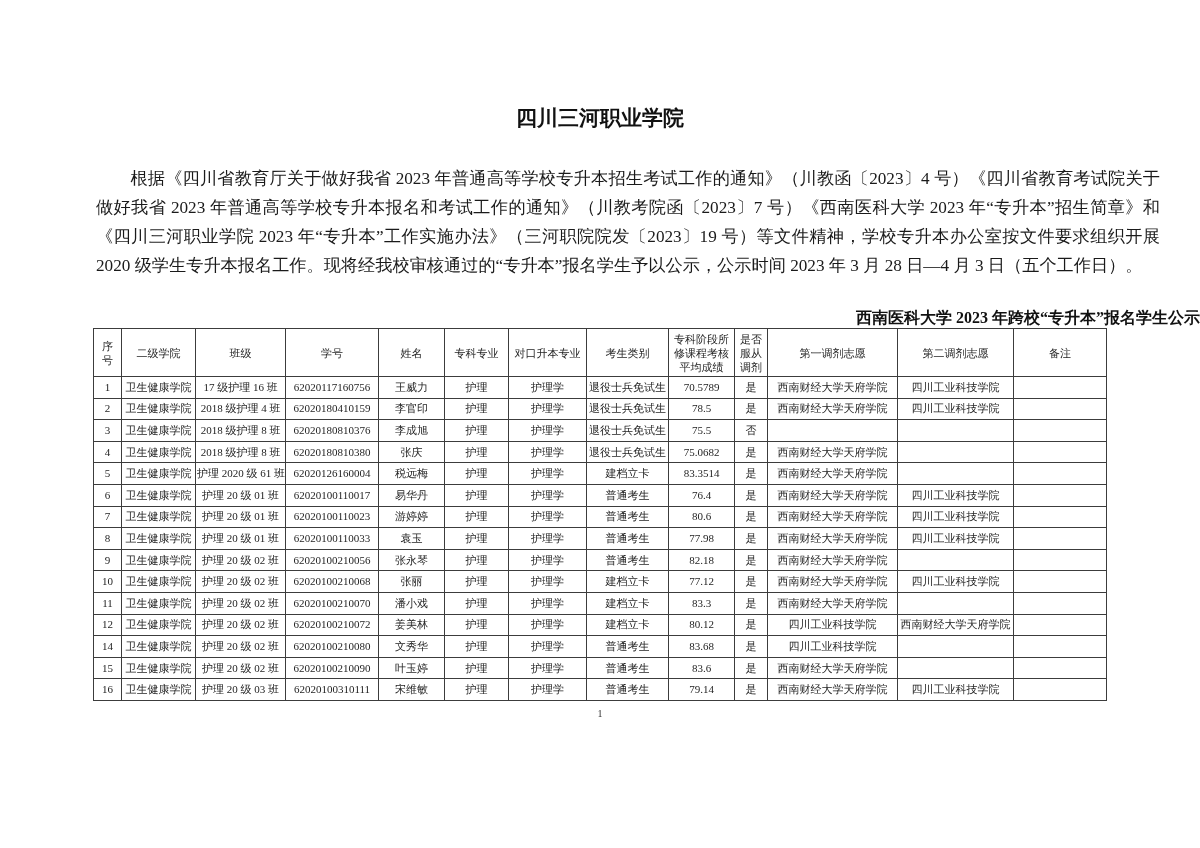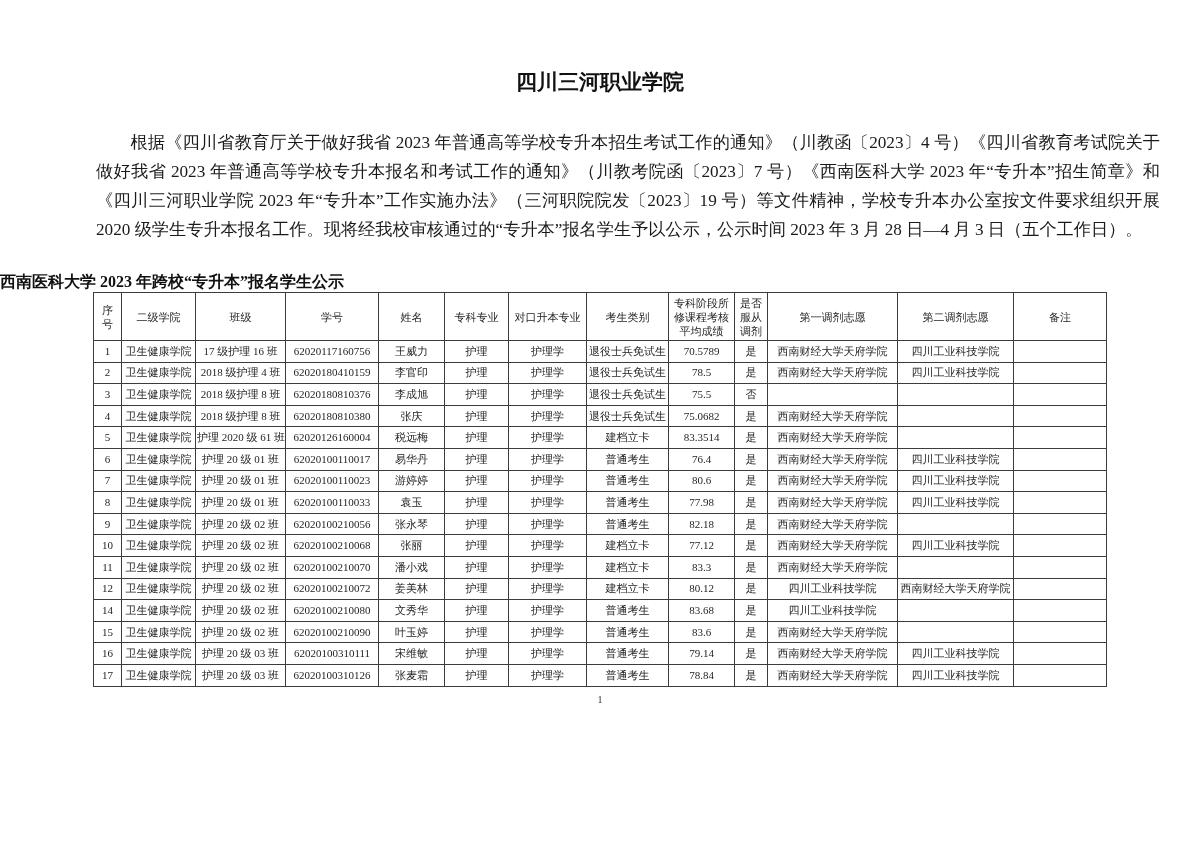--- a/index.html
+++ b/index.html
@@ -15,39 +15,40 @@
     overflow: hidden;
   }
   .page {
     position: relative;
     width: 1200px;
     height: 848px;
     background: #ffffff;
   }
   .title-block {
     padding-top: 68px;
+    margin-top: 36px;
   }
   .title-line {
     text-align: center;
     font-weight: bold;
     font-size: 21px;
     line-height: 28px;
     color: #111111;
   }
   .intro {
     margin: 32px 40px 0 96px;
     font-size: 17.2px;
     line-height: 29px;
     text-align: justify;
     text-indent: 2em;
     color: #1a1a1a;
   }
   .table-caption {
     margin-top: 27px;
-    text-align: left;
+    text-align: right;
     font-weight: bold;
     font-size: 16px;
     line-height: 21px;
     color: #111111;
   }
   table.students {
     border-collapse: collapse;
     table-layout: fixed;
     width: 1013px;
     margin: 0 auto 0 auto;
@@ -362,33 +363,18 @@
           <td>宋维敏</td>
           <td>护理</td>
           <td>护理学</td>
           <td>普通考生</td>
           <td>79.14</td>
           <td>是</td>
           <td>西南财经大学天府学院</td>
           <td>四川工业科技学院</td>
           <td></td>
         </tr>
-        <tr>
-          <td>17</td>
-          <td>卫生健康学院</td>
-          <td>护理 20 级 03 班</td>
-          <td>62020100310126</td>
-          <td>张麦霜</td>
-          <td>护理</td>
-          <td>护理学</td>
-          <td>普通考生</td>
-          <td>78.84</td>
-          <td>是</td>
-          <td>西南财经大学天府学院</td>
-          <td>四川工业科技学院</td>
-          <td></td>
-        </tr>
       </tbody>
   </table>
 
   <div class="page-number">1</div>
 
 </div>
 
 </body></html>

